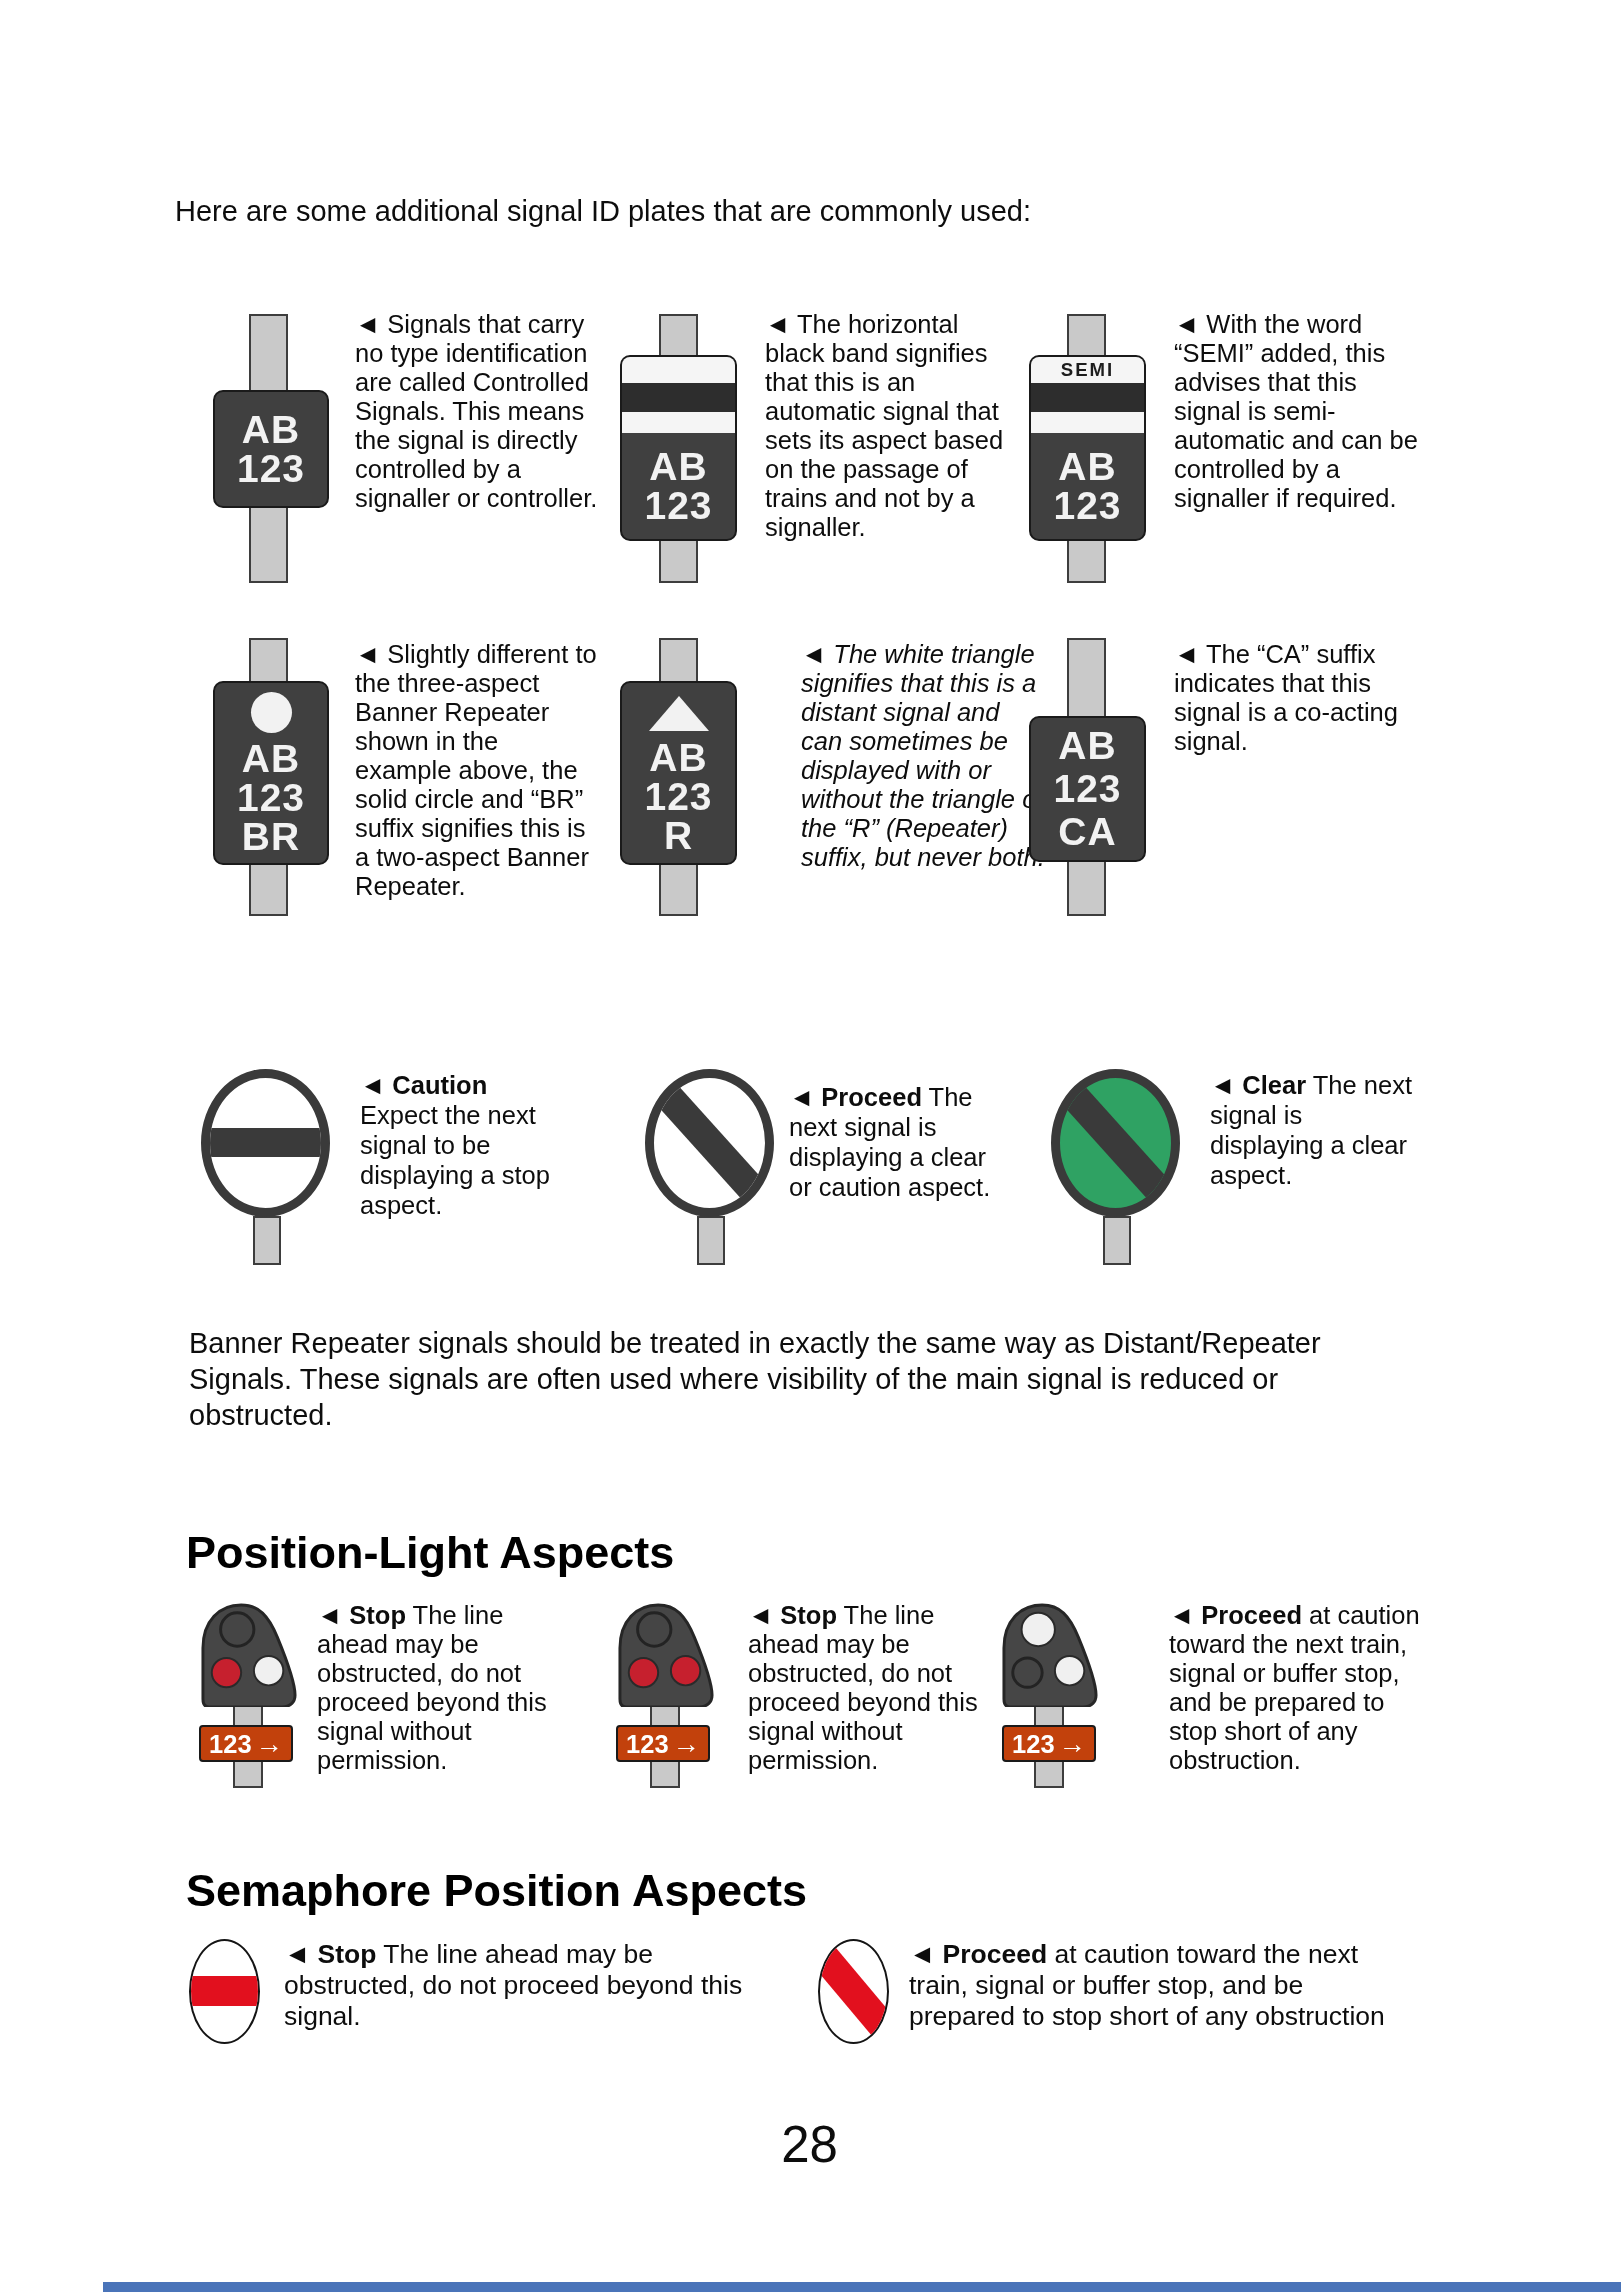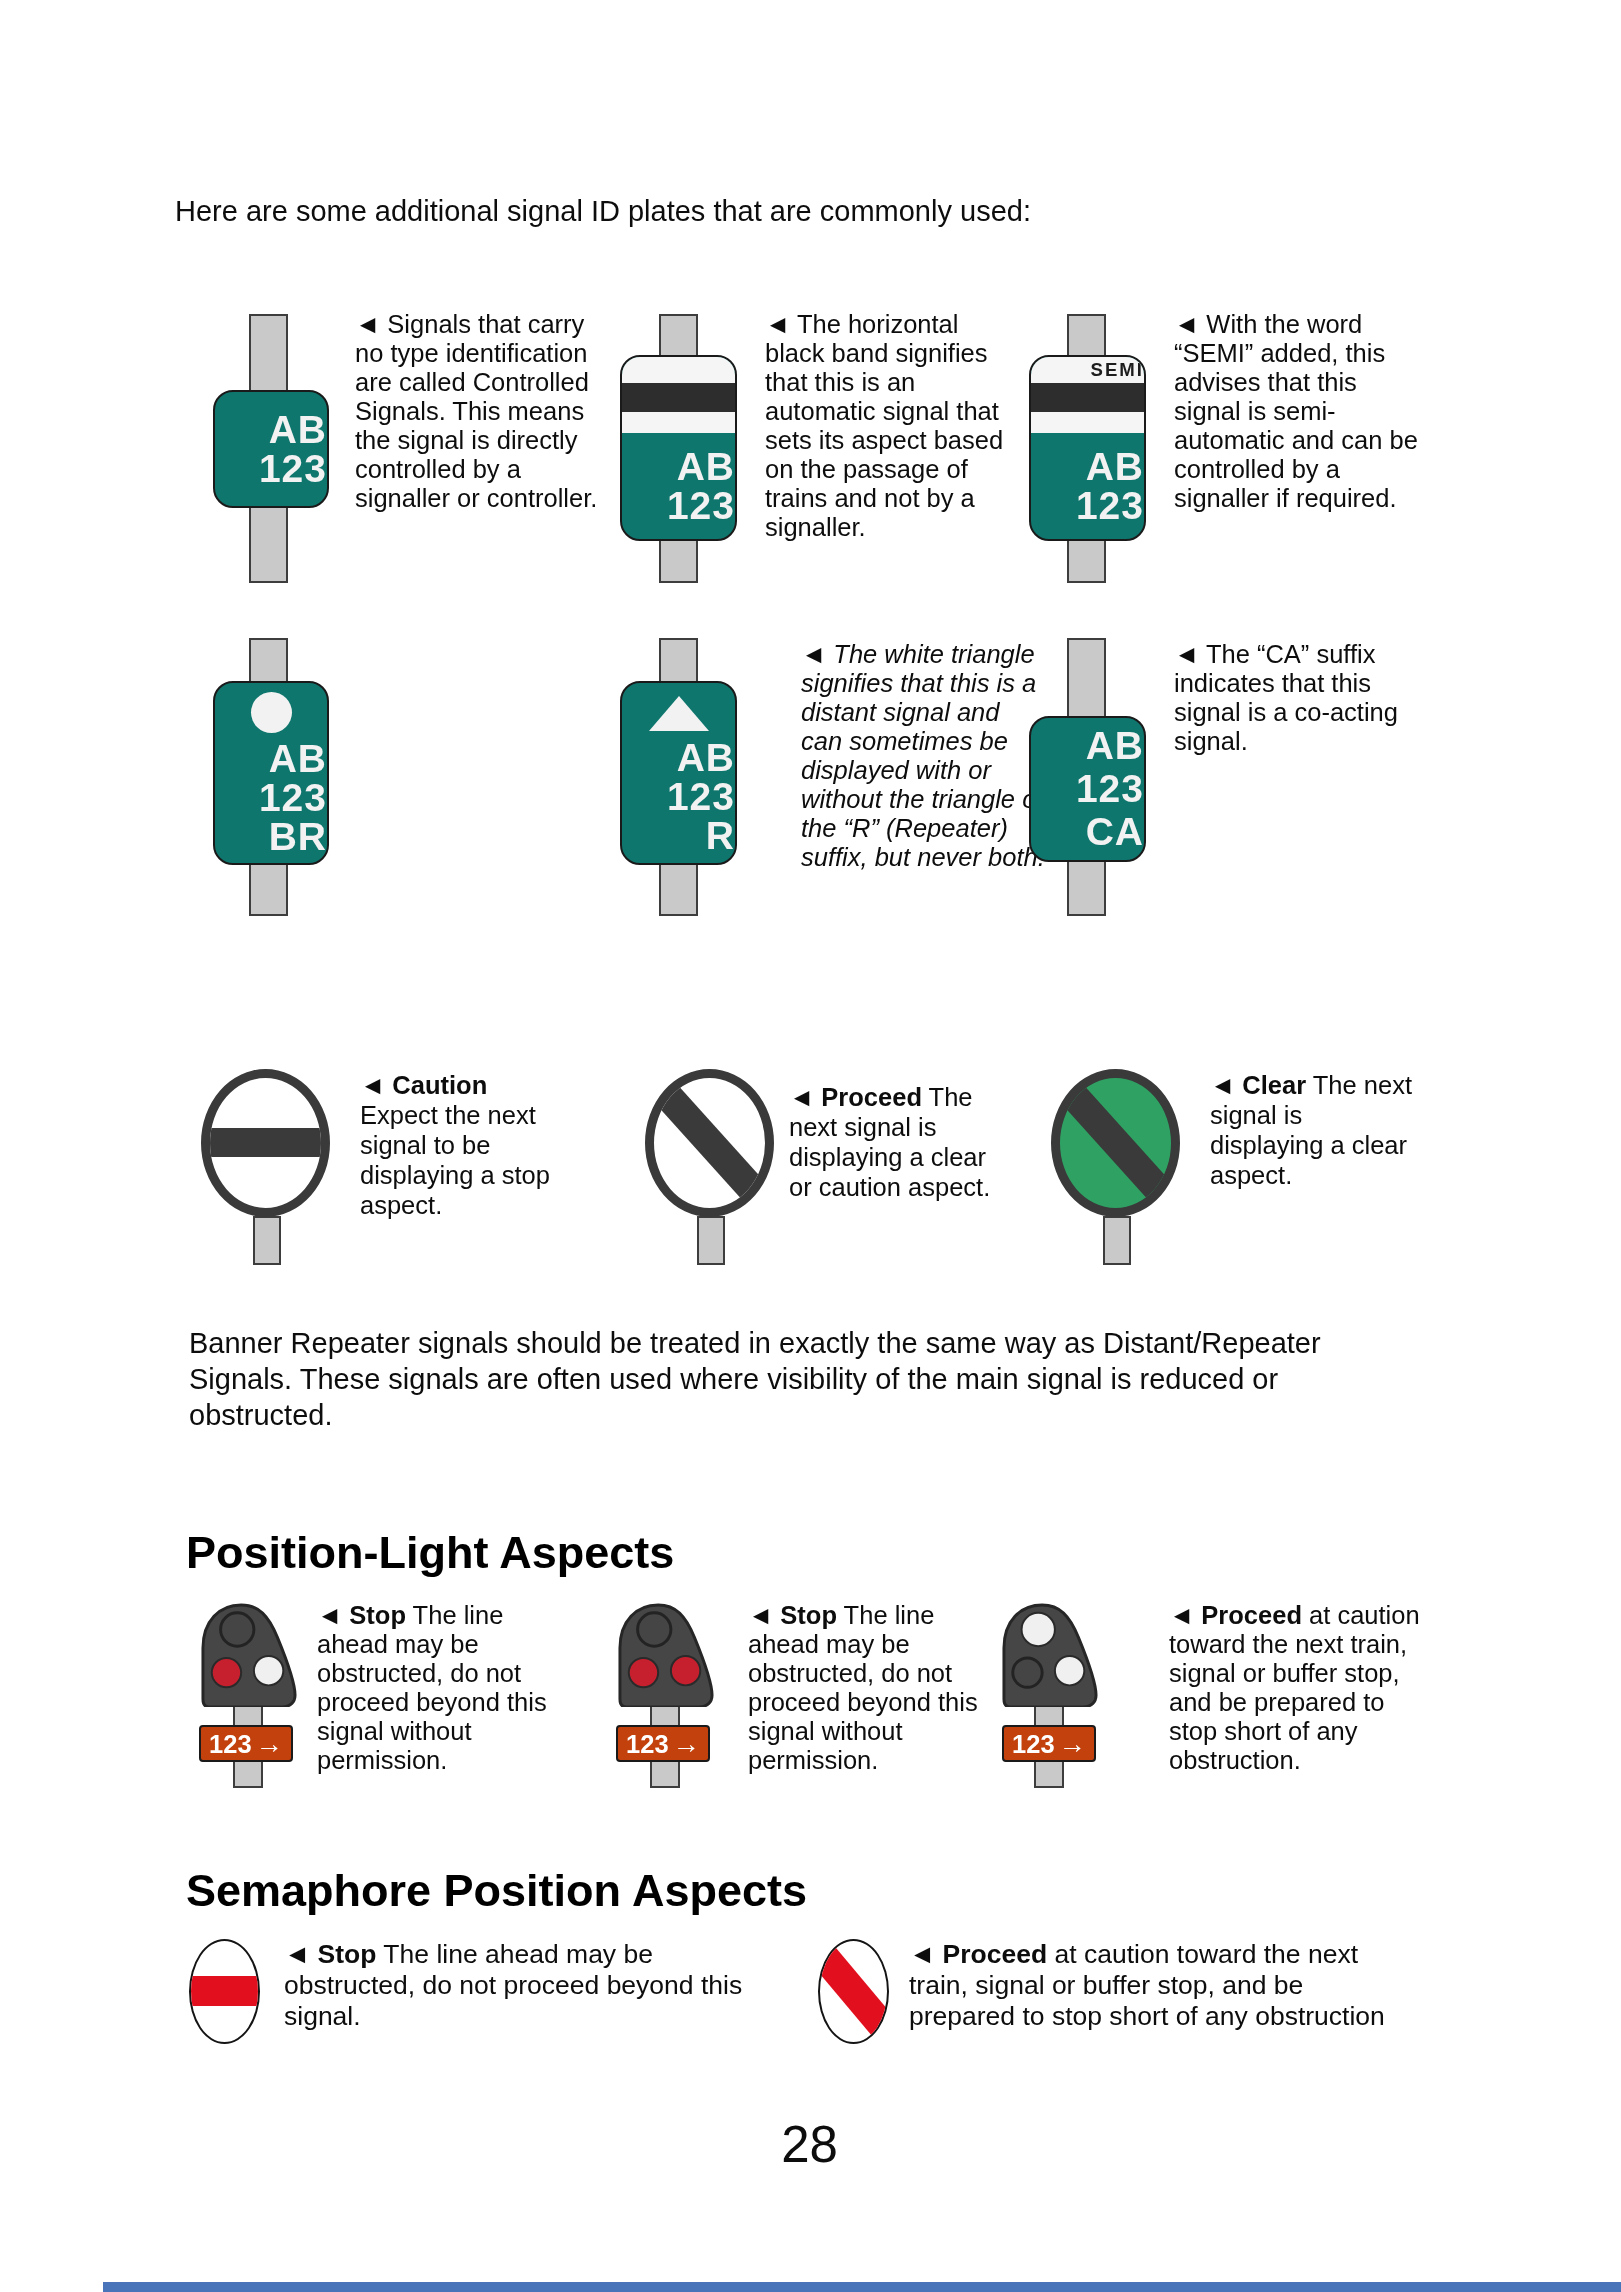--- a/index.html
+++ b/index.html
@@ -11,22 +11,22 @@
   .para{font-size:29px;line-height:36px;white-space:pre-line;}
   .desc{font-size:25.5px;line-height:29px;}
   .desc b{font-weight:bold;}
   .pre{white-space:pre-line;}
   .pagenum{font-size:51px;text-align:center;}
 
   
   .post{background:#c9c9c9;border:2px solid #3d3d3d;z-index:1;}
 
   
-  .plate{background:#0f766e;border:2px solid #1a1a1a;border-radius:20px;color:#f2f2f2;
-         font-weight:bold;text-align:right;z-index:2;overflow:hidden;}
+  .plate{background:#404040;border:2px solid #1a1a1a;border-radius:10px;color:#f2f2f2;
+         font-weight:bold;text-align:center;z-index:2;overflow:hidden;}
   .plate-line{font-size:39px;line-height:39px;letter-spacing:1px;}
   .plate.center2{display:flex;flex-direction:column;justify-content:center;}
   .strip-w1{background:#f5f5f5;height:25.5px;}
   .strip-b{background:#2d2d2d;height:29px;}
   .strip-w2{background:#f5f5f5;height:21.6px;}
   .banded-body{height:106px;display:flex;flex-direction:column;justify-content:center;}
   .semi-label{font-size:18.6px;line-height:25.5px;font-weight:bold;color:#1d1d1d;letter-spacing:2px;}
   .plate-circle{width:41px;height:41px;border-radius:50%;background:#f2f2f2;margin:8.8px auto 5.9px;}
   .plate-triangle{width:0;height:0;border-left:30px solid transparent;border-right:30px solid transparent;
                   border-bottom:35px solid #f2f2f2;margin:12.7px auto 7.8px;}
@@ -143,20 +143,32 @@
     <div class="plate-line">123</div>
     <div class="plate-line">R</div>
   </div>
 
   <div class="abs plate plate-ca" style="left:1029px;top:716px;width:113px;height:136px;">
     <div class="plate-line">AB</div>
     <div class="plate-line">123</div>
     <div class="plate-line">CA</div>
   </div>
 
+  <div class="abs desc" style="left:355px;top:640px;width:274px;">
+    <span>◄</span>
+    <span class="pre">Slightly different to
+the three-aspect
+Banner Repeater
+shown in the
+example above, the
+solid circle and “BR”
+suffix signifies this is
+a two-aspect Banner
+Repeater.</span>
+  </div>
   <div class="abs desc" style="left:801px;top:640px;width:274px;font-style:italic;">
     <span>◄</span>
     <span class="pre">The white triangle
 signifies that this is a
 distant signal and
 can sometimes be
 displayed with or
 without the triangle or
 the “R” (Repeater)
 suffix, but never both.</span>

